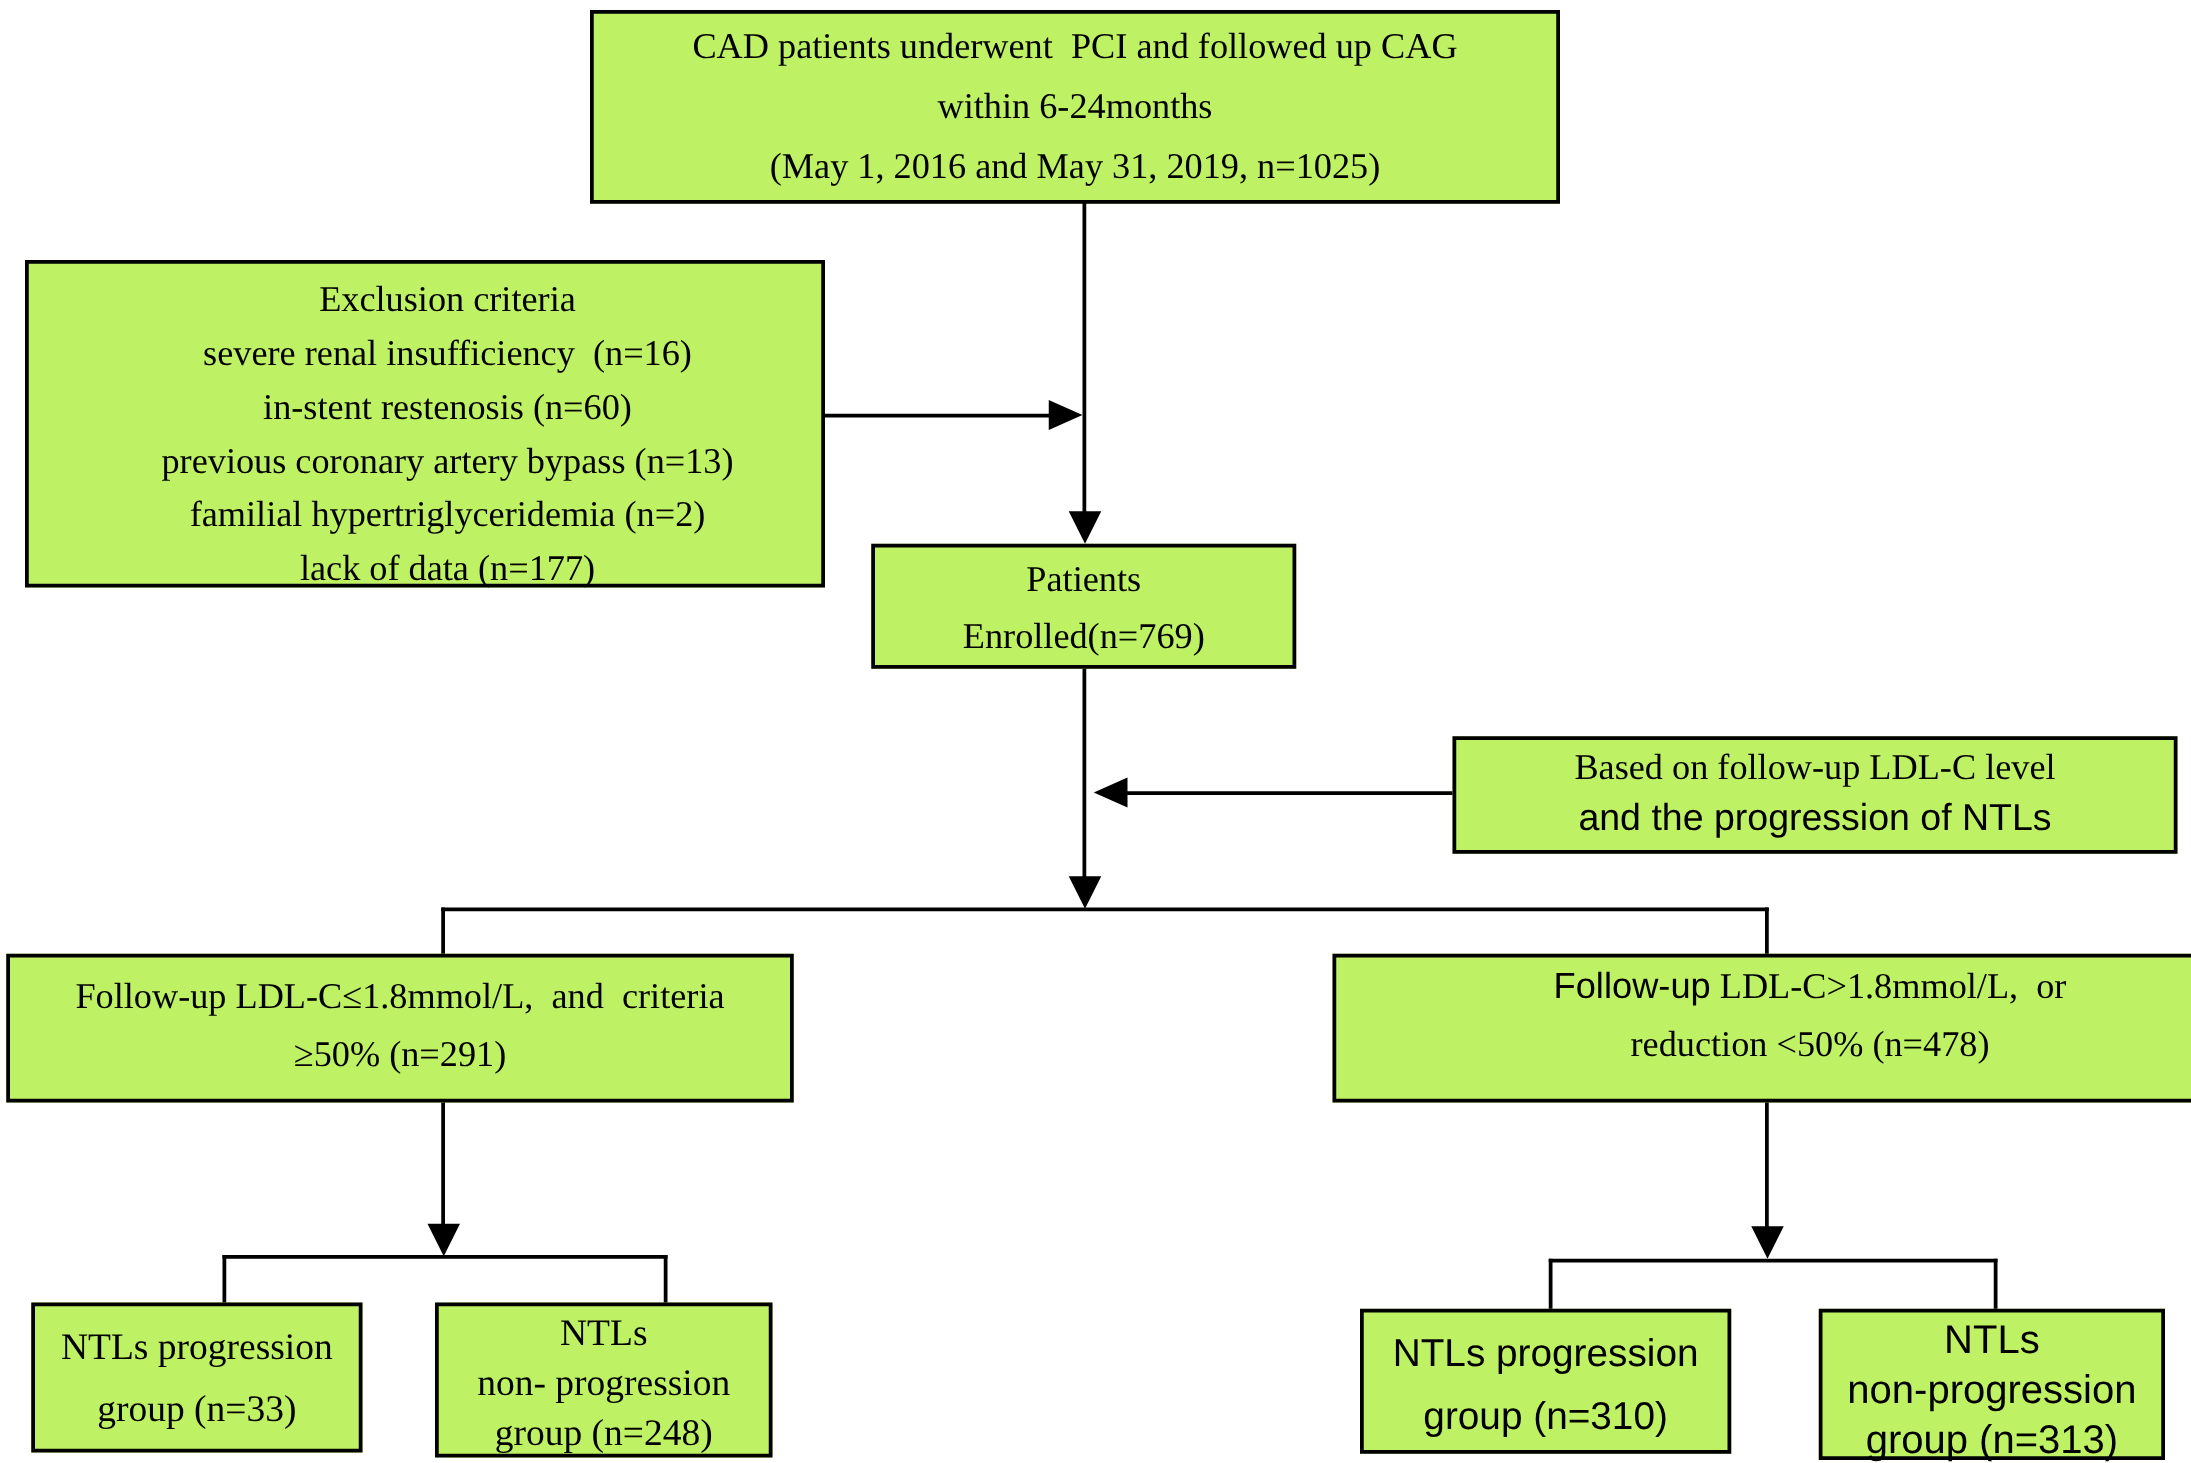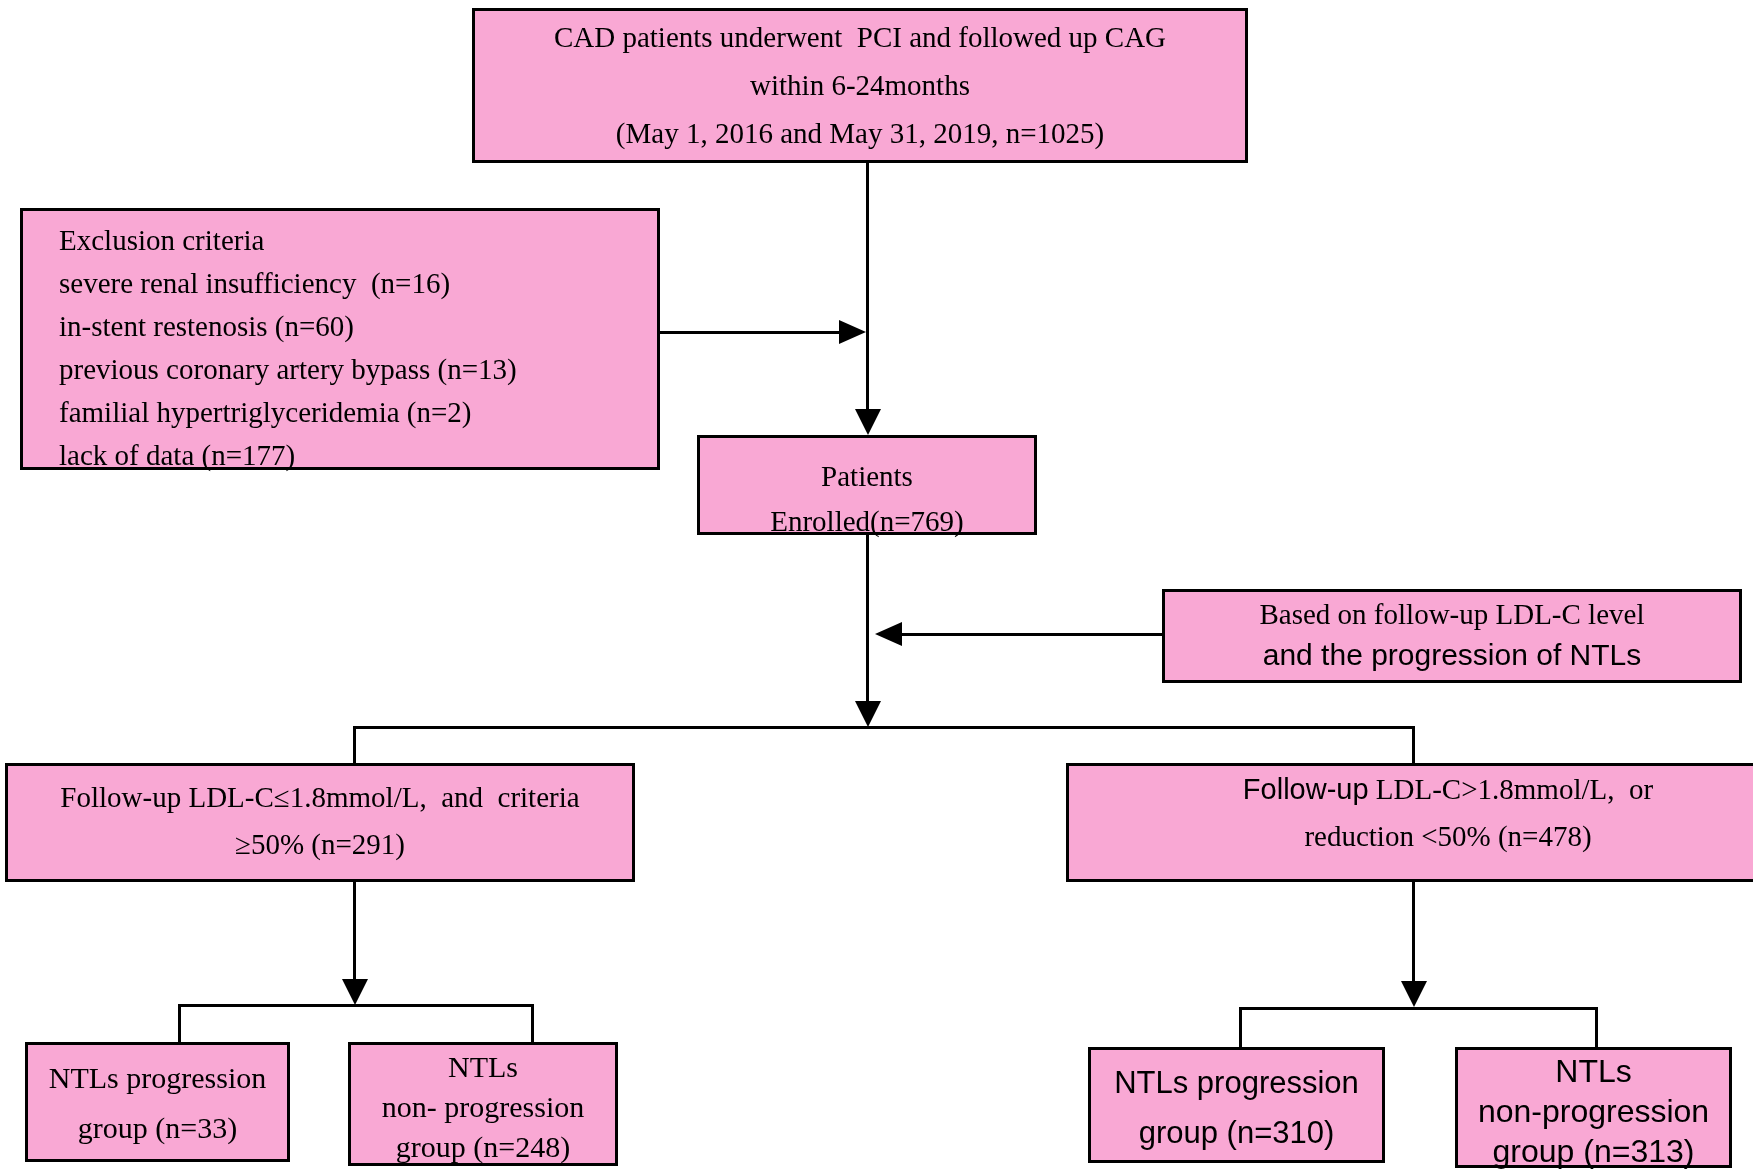--- a/index.html
+++ b/index.html
@@ -1,35 +1,35 @@
 <!DOCTYPE html>
 <html><head>
 <meta charset="utf-8">
 <style>
   html,body{margin:0;padding:0;background:#fff;}
   .fig{
     position:relative;width:1753px;height:1170px;background:#ffffff;
     overflow:hidden;color:#000;
   }
   .box{
-    position:absolute;border:3px solid #000;background:#f9a8d4;box-sizing:border-box;
+    position:absolute;border:3px solid #000;background:#bef264;box-sizing:border-box;
   }
-  .serif{font-family:"Liberation Serif","DejaVu Serif",serif;}
+  .serif{font-family:"Liberation Serif","DejaVu Serif",serif;text-align:center;}
   .sans{font-family:"Liberation Sans","DejaVu Sans",sans-serif;}
   .center{text-align:center;}
   .bline{white-space:pre;}
   .line{position:absolute;background:#000;}
   .ah{position:absolute;width:0;height:0;}
   .ah-down{border-left:13px solid transparent;border-right:13px solid transparent;border-top:26px solid #000;}
   .ah-right{border-top:12px solid transparent;border-bottom:12px solid transparent;border-left:27px solid #000;}
   .ah-left{border-top:12px solid transparent;border-bottom:12px solid transparent;border-right:27px solid #000;}
 
   #top-box{left:472px;top:8px;width:776px;height:155px;font-size:29px;line-height:48px;padding-top:2px;}
   #exclusion-box{left:20px;top:208px;width:640px;height:262px;font-size:29px;line-height:43px;padding:8px 0 0 36px;}
-  #enrolled-box{left:697px;top:435px;width:340px;height:100px;font-size:29px;line-height:45px;padding-top:16px;}
+  #enrolled-box{left:697px;top:435px;width:340px;height:100px;font-size:29px;line-height:45px;padding-top:4px;}
   #criteria-box{left:1162px;top:589px;width:580px;height:94px;padding-top:2px;}
   #criteria-box .l1{font-size:29px;line-height:41px;}
   #criteria-box .l2{font-size:30px;line-height:40px;}
   #left-branch-box{left:5px;top:763px;width:630px;height:119px;font-size:29px;line-height:47px;padding-top:8px;}
   #right-branch-box{left:1066px;top:763px;width:764px;height:119px;font-size:29px;line-height:47px;padding-top:0;}
   #left-prog-box{left:25px;top:1042px;width:265px;height:120px;font-size:30px;line-height:50px;padding-top:8px;}
   #left-nonprog-box{left:348px;top:1042px;width:270px;height:124px;font-size:30px;line-height:40px;padding-top:2px;}
   #right-prog-box{left:1088px;top:1047px;width:297px;height:116px;font-size:31px;line-height:50px;padding-top:8px;}
   #right-nonprog-box{left:1455px;top:1047px;width:277px;height:121px;font-size:32px;line-height:40px;padding-top:1px;}
 </style>

